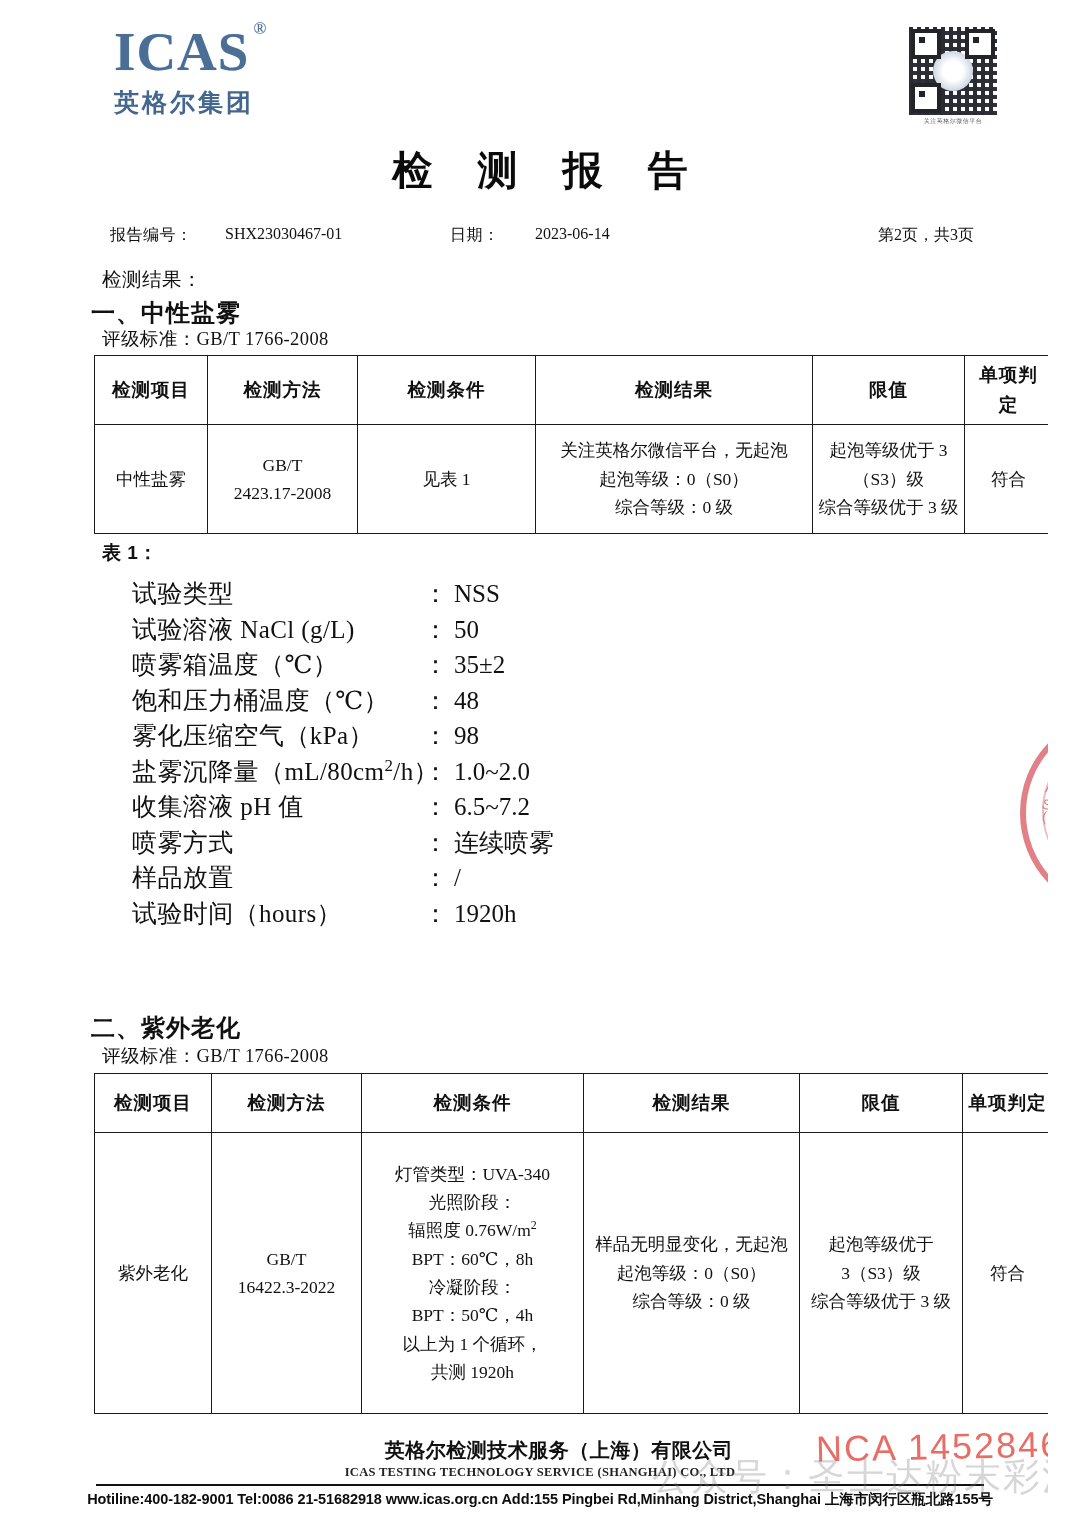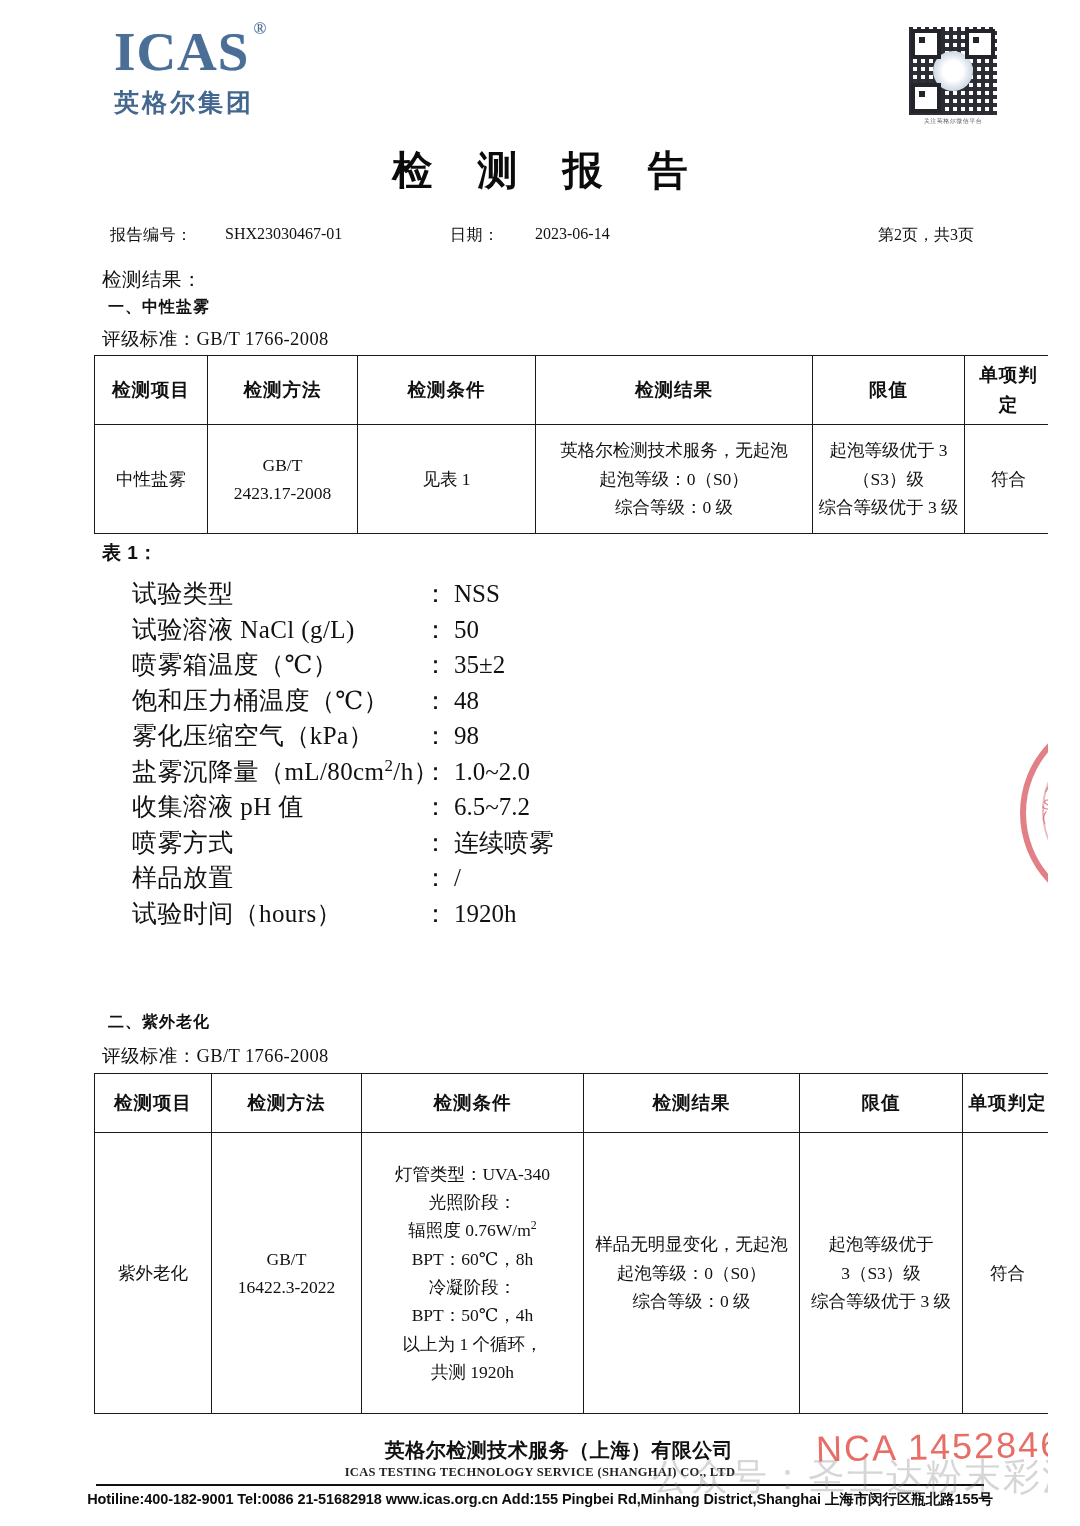--- a/index.html
+++ b/index.html
@@ -139,22 +139,22 @@
   
   .sec-results {
     position: absolute;
     left: 70px;
     top: 266px;
     font-size: 19.5px;
     letter-spacing: 0.5px;
   }
   .sec-head {
     position: absolute;
-    left: 76px;
-    font-size: 16px;
+    left: 59px;
+    font-size: 24px;
     font-weight: bold;
     letter-spacing: 1px;
     font-family: "Liberation Sans", sans-serif;
   }
   .sec-std {
     position: absolute;
     left: 70px;
     font-size: 18.5px;
     letter-spacing: 0.4px;
   }
@@ -394,21 +394,21 @@
     </thead>
     <tbody>
       <tr>
         <td>中性盐雾</td>
         <td class="cell-lines">
           <div>GB/T</div>
           <div>2423.17-2008</div>
         </td>
         <td>见表 1</td>
         <td class="cell-lines">
-          <div>英格尔检测技术服务，无起泡</div>
+          <div>关注英格尔微信平台，无起泡</div>
           <div>起泡等级：0（S0）</div>
           <div>综合等级：0 级</div>
         </td>
         <td class="cell-lines">
           <div>起泡等级优于 3</div>
           <div>（S3）级</div>
           <div>综合等级优于 3 级</div>
         </td>
         <td>符合</td>
       </tr>

